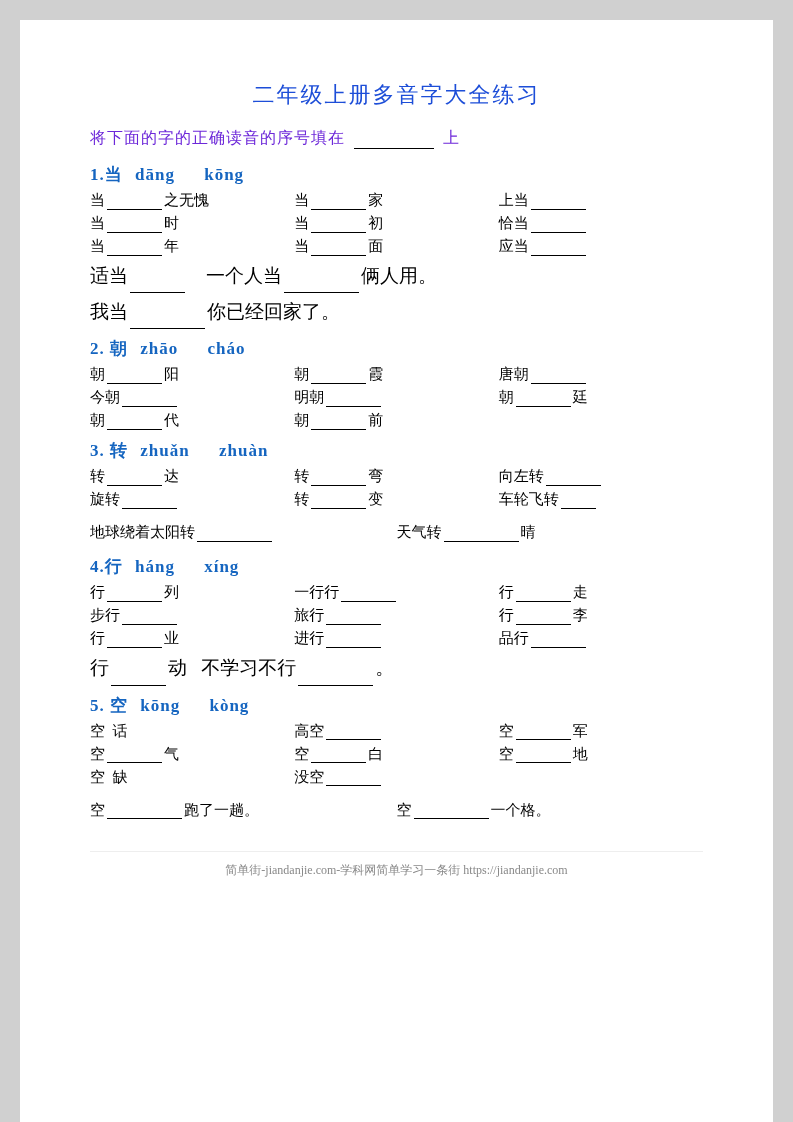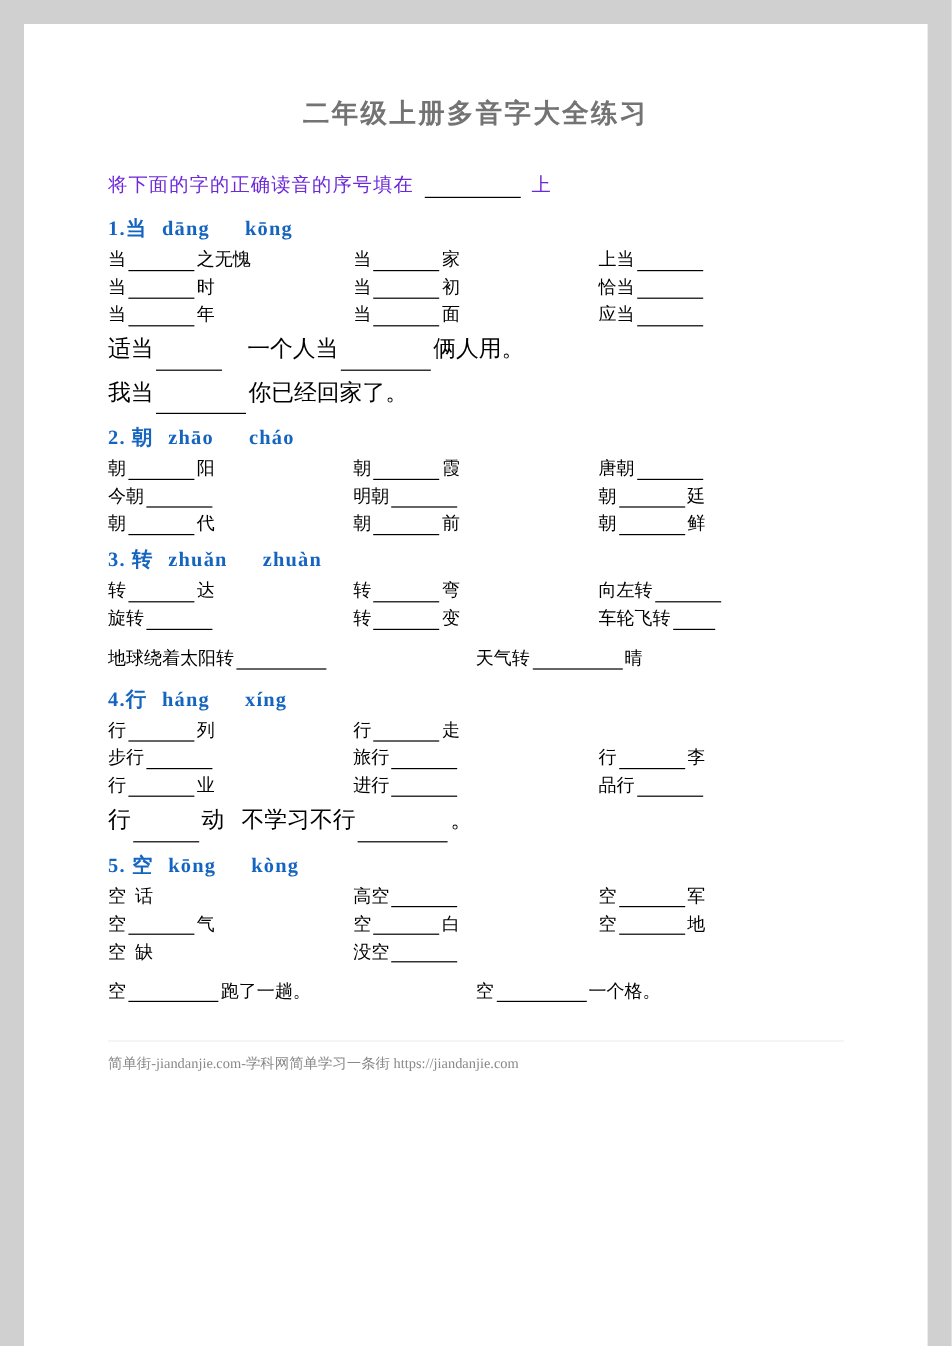--- a/index.html
+++ b/index.html
@@ -19,23 +19,23 @@
     .page {
       width: 793px;
       min-height: 1122px;
       background: #fff;
       padding: 60px 70px 40px 70px;
       position: relative;
     }
     .title {
       text-align: center;
       font-size: 22px;
-      font-weight: bold;
-      color: #737373;
-      margin-bottom: 34px;
+      font-weight: normal;
+      color: #1d4ed8;
+      margin-bottom: 18px;
       letter-spacing: 2px;
     }
     .subtitle {
       font-size: 16px;
       color: #6d28d9;
       margin-bottom: 14px;
       letter-spacing: 1px;
     }
     .subtitle span.blank-line {
       display: inline-block;
@@ -70,21 +70,21 @@
     .blank-sm {
       min-width: 35px;
     }
     .blank-lg {
       min-width: 75px;
     }
     .blank-md {
       min-width: 55px;
     }
     .footer {
-      text-align: left;
+      text-align: center;
       font-size: 12px;
       color: #888;
       margin-top: 30px;
       padding-top: 10px;
       border-top: 1px solid #eee;
     }
     .grid-3 {
       display: grid;
       grid-template-columns: 1fr 1fr 1fr;
       margin: 2px 0;
@@ -160,21 +160,20 @@
     <div class="cell">唐朝<span class="blank blank-md"></span></div>
   </div>
   <div class="grid-3">
     <div class="cell">今朝<span class="blank blank-md"></span></div>
     <div class="cell">明朝<span class="blank blank-md"></span></div>
     <div class="cell">朝<span class="blank blank-md"></span>廷</div>
   </div>
   <div class="grid-3">
     <div class="cell">朝<span class="blank blank-md"></span>代</div>
     <div class="cell">朝<span class="blank blank-md"></span>前</div>
-    <div class="cell">朝<span class="blank blank-md"></span>鲜</div>
   </div>
 
   <div class="section-header">
     <span class="char">3. 转</span>
     <span class="pinyin">zhuǎn</span>
     <span class="pinyin">zhuàn</span>
   </div>
 
   <div class="grid-3">
     <div class="cell">转<span class="blank blank-md"></span>达</div>
@@ -192,20 +191,21 @@
   </div>
 
   <div class="section-header">
     <span class="char">4.行</span>
     <span class="pinyin">háng</span>
     <span class="pinyin">xíng</span>
   </div>
 
   <div class="grid-3">
     <div class="cell">行<span class="blank blank-md"></span>列</div>
+    <div class="cell">一行行<span class="blank blank-md"></span></div>
     <div class="cell">行<span class="blank blank-md"></span>走</div>
   </div>
   <div class="grid-3">
     <div class="cell">步行<span class="blank blank-md"></span></div>
     <div class="cell">旅行<span class="blank blank-md"></span></div>
     <div class="cell">行<span class="blank blank-md"></span>李</div>
   </div>
   <div class="grid-3">
     <div class="cell">行<span class="blank blank-md"></span>业</div>
     <div class="cell">进行<span class="blank blank-md"></span></div>

